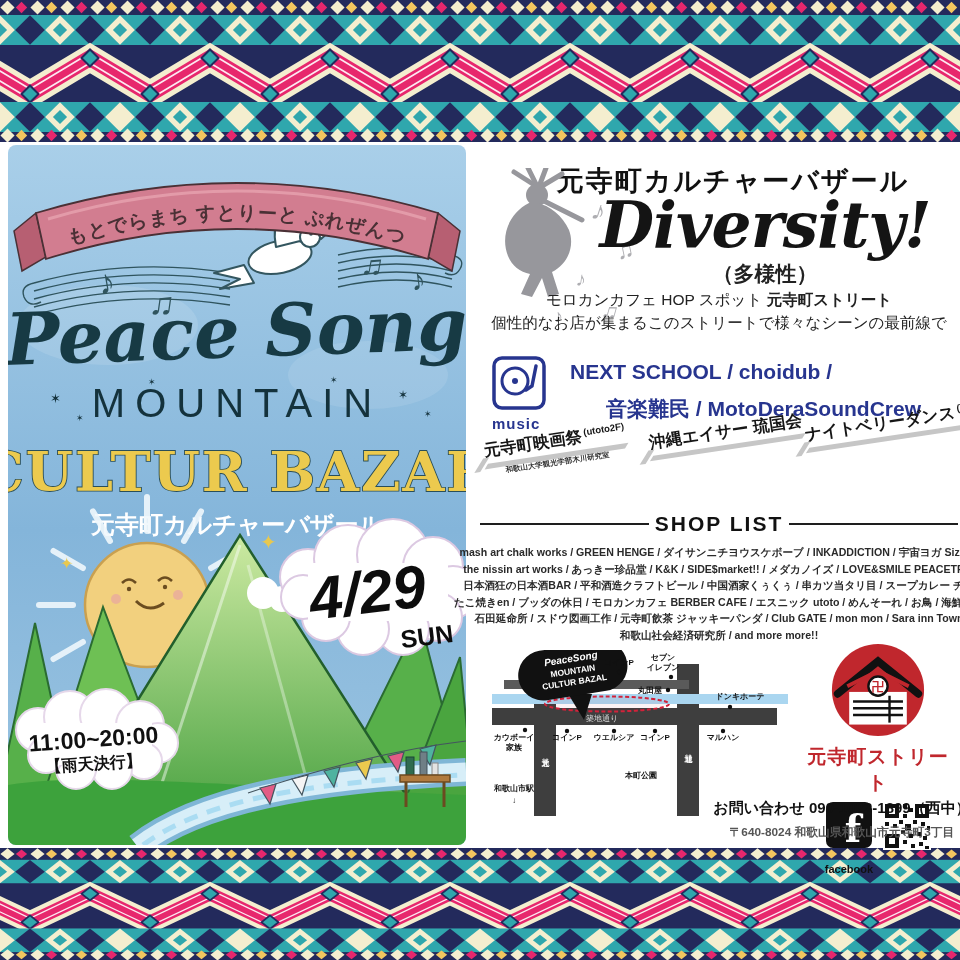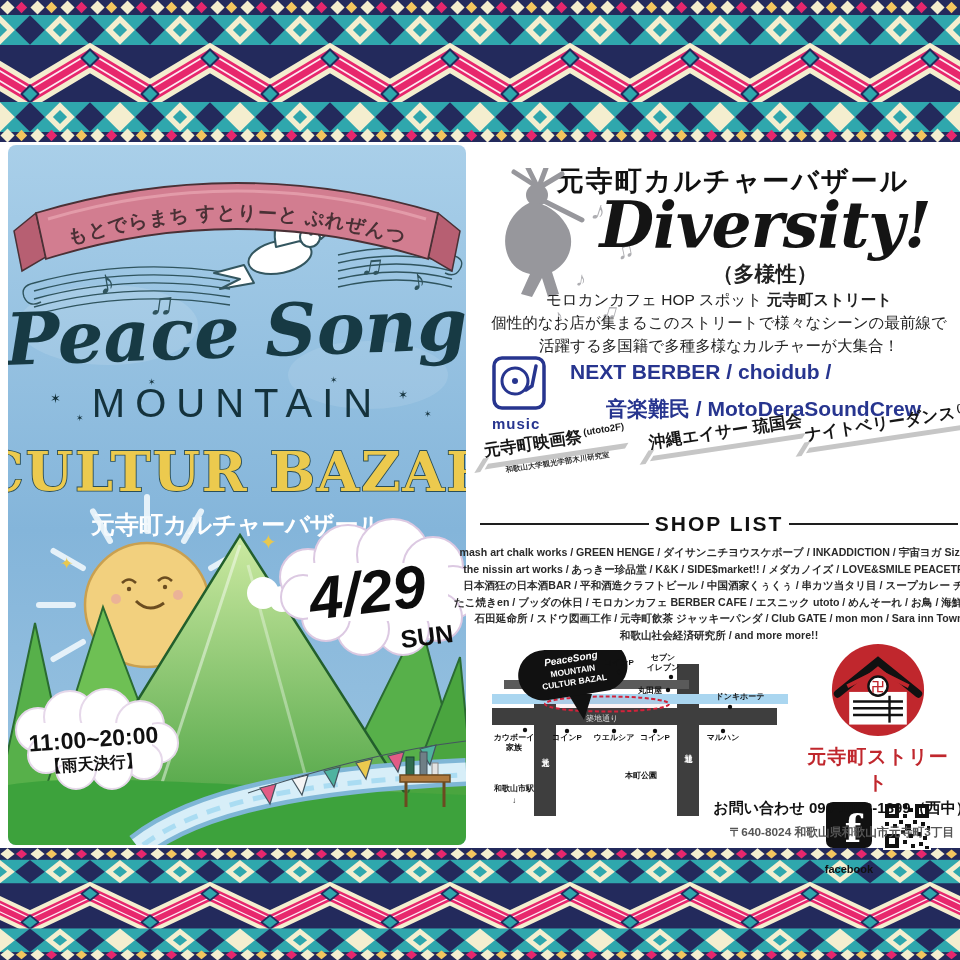--- a/index.html
+++ b/index.html
@@ -323,35 +323,34 @@
   <span class="gnote" style="left:576px;top:268px;font-size:20px;transform:rotate(8deg);">♪</span>
   <span class="gnote" style="left:602px;top:298px;font-size:22px;transform:rotate(16deg);">♫</span>
   <span class="gnote" style="left:554px;top:306px;font-size:18px;transform:rotate(-6deg);">♪</span>
 
   <div class="diversity">Diversity!</div>
   <div class="tayousei">（多様性）</div>
 
   <div class="intro">
     <div><span>モロカンカフェ HOP スポット </span><b>元寺町ストリート</b></div>
     <div>個性的なお店が集まるこのストリートで様々なシーンの最前線で</div>
-    <div>活躍する多国籍で多種多様なカルチャーが大集合！</div>
   </div>
 
   <div class="music-row">
     <div class="music-iconwrap">
       <svg width="54" height="54" viewBox="0 0 54 54">
         <rect x="2" y="2" width="50" height="50" rx="8" fill="none" stroke="#27358f" stroke-width="3.5"></rect>
         <circle cx="23" cy="25" r="13" fill="none" stroke="#27358f" stroke-width="3"></circle>
         <circle cx="23" cy="25" r="3" fill="#27358f"></circle>
         <path d="M44,10 L40,30 l-6,4" fill="none" stroke="#27358f" stroke-width="3.5" stroke-linecap="round"></path>
       </svg>
       <div class="music-label">music</div>
     </div>
     <div class="music-text">
-      <div class="l1">NEXT BERBER / choidub /</div>
+      <div class="l1">NEXT SCHOOL / choidub /</div>
       <div class="l2">音楽難民 / MotoDeraSoundCrew</div>
     </div>
   </div>
 
   <div class="performers">
     <div class="perf" style="left:6px;top:16px;">
       <div class="t"><span>元寺町映画祭</span><span class="note">(utoto2F)</span></div>
       <div class="u"></div>
       <div class="sub">和歌山大学観光学部木川研究室</div>
     </div>

